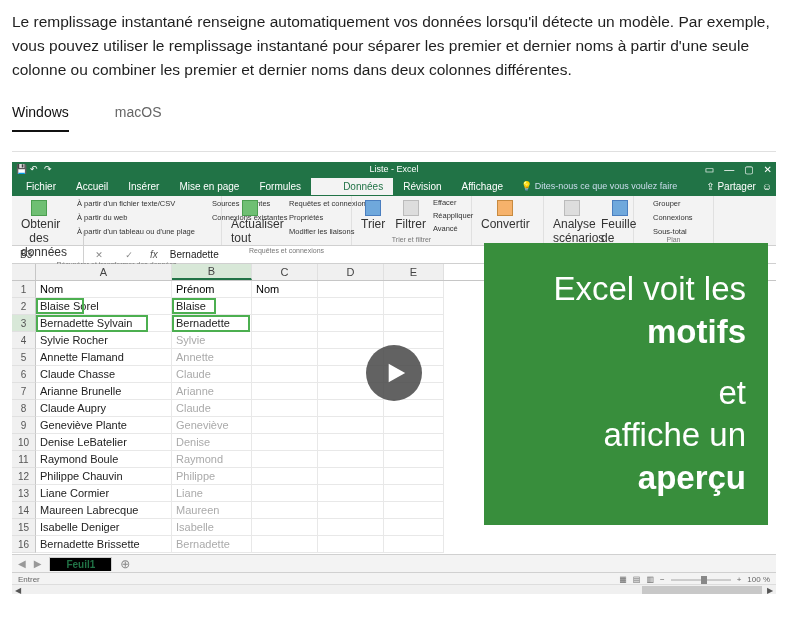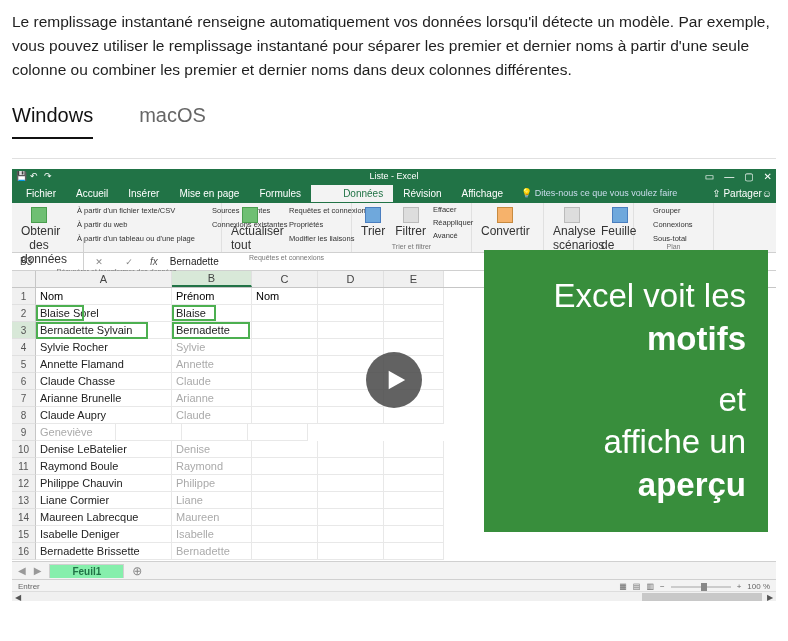--- a/index.html
+++ b/index.html
@@ -6,40 +6,40 @@
   body {
     font-family: "Segoe UI", -apple-system, sans-serif;
     font-size: 14px;
     color: #333;
     background: #fff;
     width: 788px;
   }
   .content { padding: 10px 12px 12px 12px; }
   .intro { font-size: 15.5px; line-height: 1.55; color: #1f1f1f; margin-bottom: 16px; }
   .tabs { display: flex; gap: 46px; border-bottom: 1px solid transparent; margin-bottom: 10px; }
-  .tab { font-size: 20px; color: #666; padding: 6px 0 10px 0; cursor: pointer; }
+  .tab { font-size: 14px; color: #666; padding: 6px 0 10px 0; cursor: pointer; }
   .tab.active { color: #111; border-bottom: 2px solid #111; font-weight: 400; }
   .divider { height: 1px; background: #e0e0e0; margin: 18px 0 10px 0; }
 
   
   .video-wrap { position: relative; width: 764px; height: 422px; background: #fff; }
 
   
   .titlebar { height: 14px; background: #217346; display: flex; align-items: center; padding: 0 4px; position: relative; }
   .titlebar .qat { display: flex; gap: 4px; }
   .titlebar .center { position: absolute; left: 50%; transform: translateX(-50%); color: #fff; font-size: 9px; }
   .titlebar .winbtns { margin-left: auto; display: flex; gap: 10px; color: #fff; font-size: 10px; }
   .qat-icon { width: 10px; height: 10px; display:inline-block; color:#fff; font-size:9px; }
 
   
   .menubar { height: 20px; background: #217346; display: flex; align-items: center; padding: 0 4px; gap: 0; }
   .menubar .menu-item { color: #fff; font-size: 10px; padding: 3px 10px; cursor: pointer; }
   .menubar .menu-item.active { background: #f3f3f3; color: #217346; padding-left: 32px; }
   .menubar .tellme { color:#cde; font-size:9px; margin-left: 8px; }
-  .menubar .right { margin-left: auto; display:flex; align-items:flex-end; }
+  .menubar .right { margin-left: auto; display:flex; gap:6px; align-items:flex-end; }
   .menubar .share { color:#fff; font-size:10px; }
 
   
   .ribbon { height: 50px; background: #f3f3f3; display: flex; align-items: stretch; border-bottom: 1px solid #d0d0d0; }
   .ribbon-group { border-right: 1px solid #e0e0e0; padding: 2px 6px; display:flex; flex-direction:column; font-size:8px; color:#444; position:relative; }
   .ribbon-group .group-body { flex:1; display:flex; gap:4px; align-items:flex-start; }
   .ribbon-group .group-label { text-align:center; font-size:7px; color:#777; margin-top:auto; }
   .rbtn { display:flex; flex-direction:column; align-items:center; gap:1px; font-size:12px; color:#333; padding:2px 3px; cursor:pointer; }
   .rbtn .ic { width:16px; height:16px; background:#ddd; border:1px solid #bbb; }
   .ic.green { background:#6fbf73; border-color:#4a9e4f; }
@@ -77,21 +77,21 @@
   .cell.E { width:60px; }
   .cell.ghost { color:#aaa; }
   .cell.header { font-weight:400; color:#000; }
 
   
   .hl-green { position:absolute; border:2px solid #4CAF50; pointer-events:none; }
 
   
   .sheettabs { height:18px; background:#f3f3f3; border-top:1px solid #d0d0d0; display:flex; align-items:center; font-size:10px; padding:0 6px; gap:8px; }
   .sheettabs .nav { color:#999; }
-  .sheettab { background:#86efac; border:1px solid #d0d0d0; border-bottom:none; padding:1px 22px; color:#217346; font-weight:600; }
+  .sheettab { background:#000000; border:1px solid #d0d0d0; border-bottom:none; padding:1px 16px; color:#217346; font-weight:600; }
   .sheettabs .plus { color:#888; font-size:12px; }
 
   
   .statusbar { height:14px; background:#f3f3f3; border-top:1px solid #d0d0d0; display:flex; align-items:center; font-size:8px; color:#666; padding:0 6px; }
   .statusbar .right { margin-left:auto; display:flex; gap:6px; align-items:center; }
   .zoom-slider { width:60px; height:2px; background:#ccc; position:relative; }
   .zoom-slider::after { content:""; position:absolute; left:50%; top:-3px; width:6px; height:8px; background:#888; }
 
   
   .overlay-box {
@@ -378,20 +378,21 @@
       <div class="row">
           <div class="rh">8</div>
           <div class="cell A">Claude Aupry</div>
           <div class="cell B ghost">Claude</div>
           <div class="cell C"></div>
           <div class="cell D"></div>
           <div class="cell E"></div>
         </div>
       <div class="row">
           <div class="rh">9</div>
+          <div class="cell A">Geneviève Plante</div>
           <div class="cell B ghost">Geneviève</div>
           <div class="cell C"></div>
           <div class="cell D"></div>
           <div class="cell E"></div>
         </div>
       <div class="row">
           <div class="rh">10</div>
           <div class="cell A">Denise LeBatelier</div>
           <div class="cell B ghost">Denise</div>
           <div class="cell C"></div>

